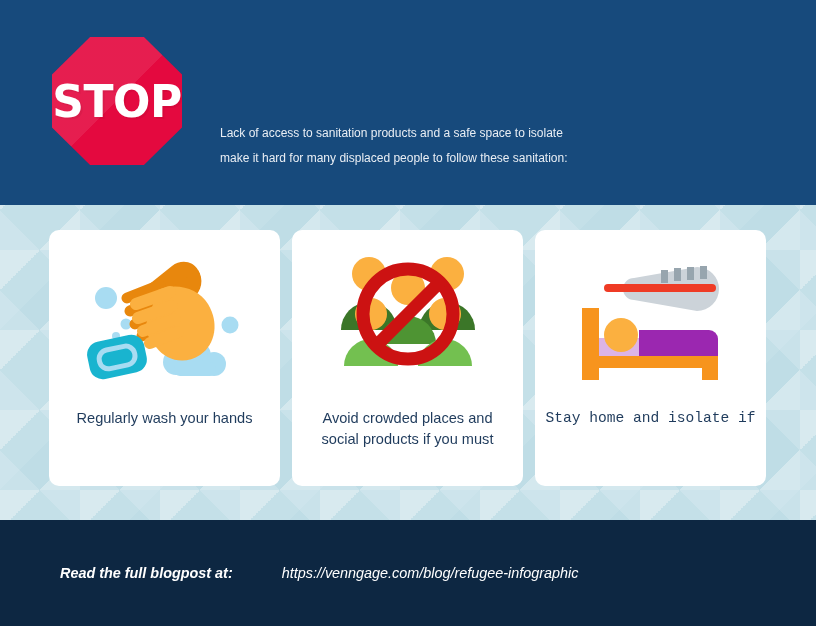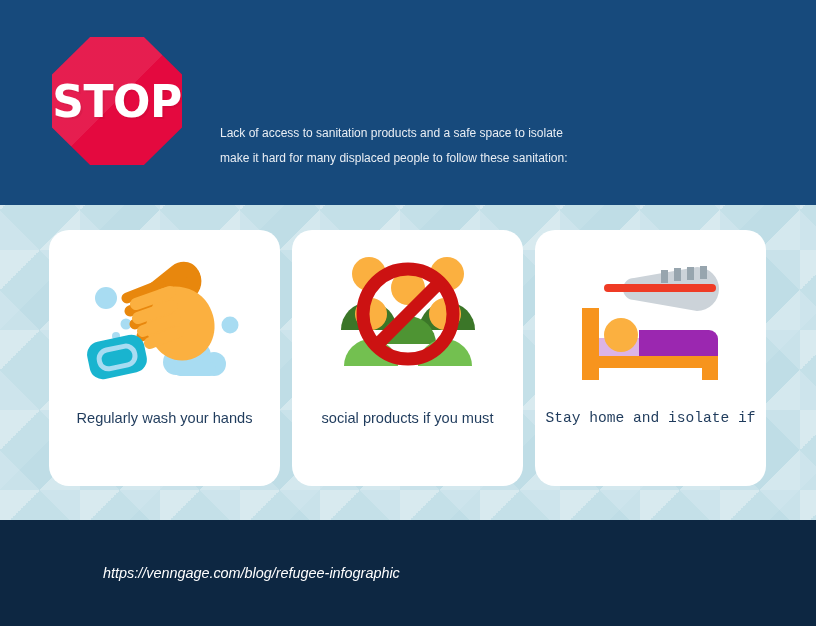--- a/index.html
+++ b/index.html
@@ -129,21 +129,21 @@
     opacity: 0.8;
   }
 
   
   .card {
     position: absolute;
     top: 230px;
     width: 231px;
     height: 256px;
     background: #ffffff;
-    border-radius: 20px;
+    border-radius: 10px;
     box-sizing: border-box;
   }
   #card-0 { left: 49px; }
   #card-1 { left: 292px; }
   #card-2 { left: 535px; font-family: Liberation Mono, monospace; }
 
   .card-icon {
     position: absolute;
     left: 0;
     top: 22px;
@@ -307,20 +307,21 @@
         <g fill="#73c050">
           <path d="M21 114 a27 27 0 0 1 54 0 z"></path>
           <path d="M95 114 a27 27 0 0 1 54 0 z"></path>
         </g>
 
         <circle cx="85" cy="62" r="45" fill="none" stroke="#cc1212" stroke-width="13"></circle>
         <line x1="53" y1="94" x2="117" y2="30" stroke="#cc1212" stroke-width="13" stroke-linecap="butt"></line>
       </svg>
     </div>
     <div class="card-caption">
+      <span class="cline">Avoid crowded places and</span>
       <span class="cline">social products if you must</span>
     </div>
   </div>
 
   <div class="card" id="card-2">
     <div class="card-icon">
       <svg width="170" height="130" viewBox="0 0 170 130" xmlns="http://www.w3.org/2000/svg">
 
         <g>
           <path d="M68 26 L131 15 a22 22 0 0 1 0 44 L68 48 a11 11 0 0 1 0 -22 z" fill="#ccd3d9"></path>
@@ -346,18 +347,19 @@
     </div>
     <div class="card-caption">
       <span class="cline">Stay home and isolate if</span>
     </div>
   </div>
 
   <div class="footer">
     <div class="footer-inner">
 
 
+      <span class="footer-read">Read the full blogpost at:</span>
       <span class="footer-url">https://venngage.com/blog/refugee-infographic</span>
 
     </div>
   </div>
 
 </div>
 
 </body></html>

